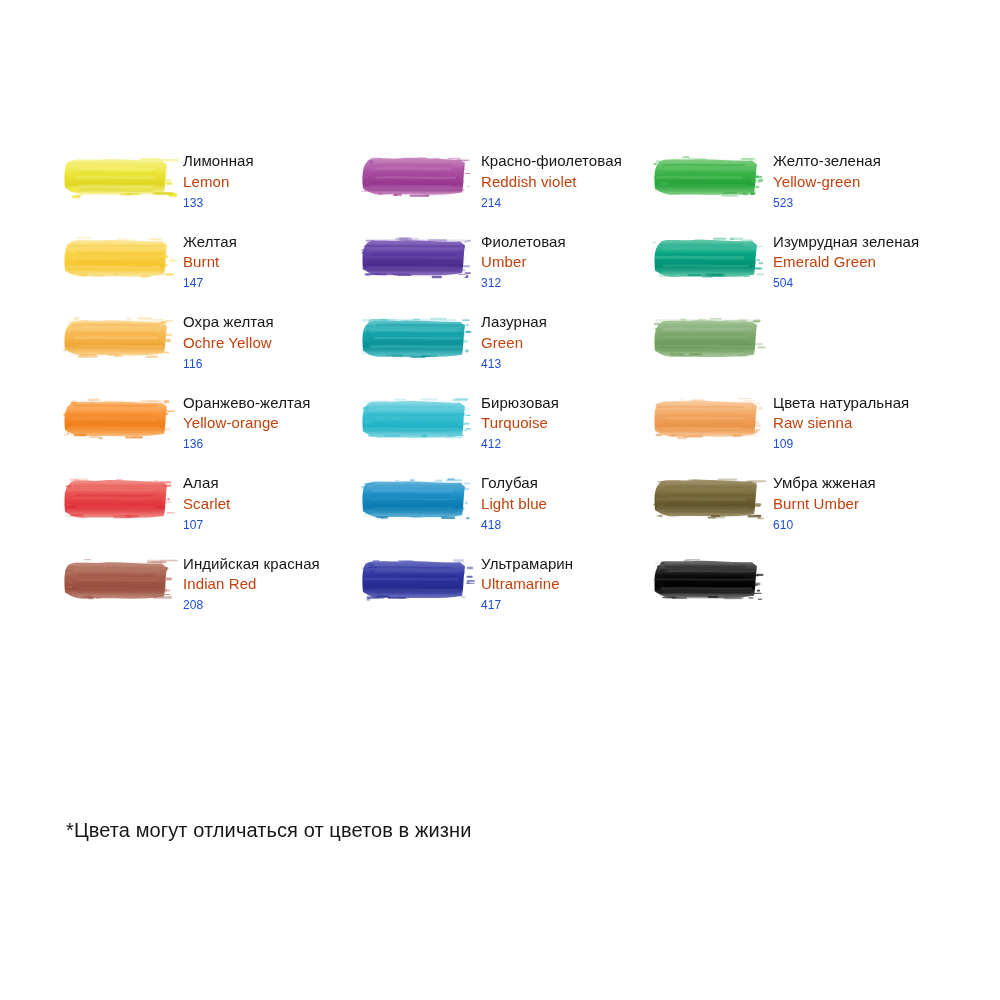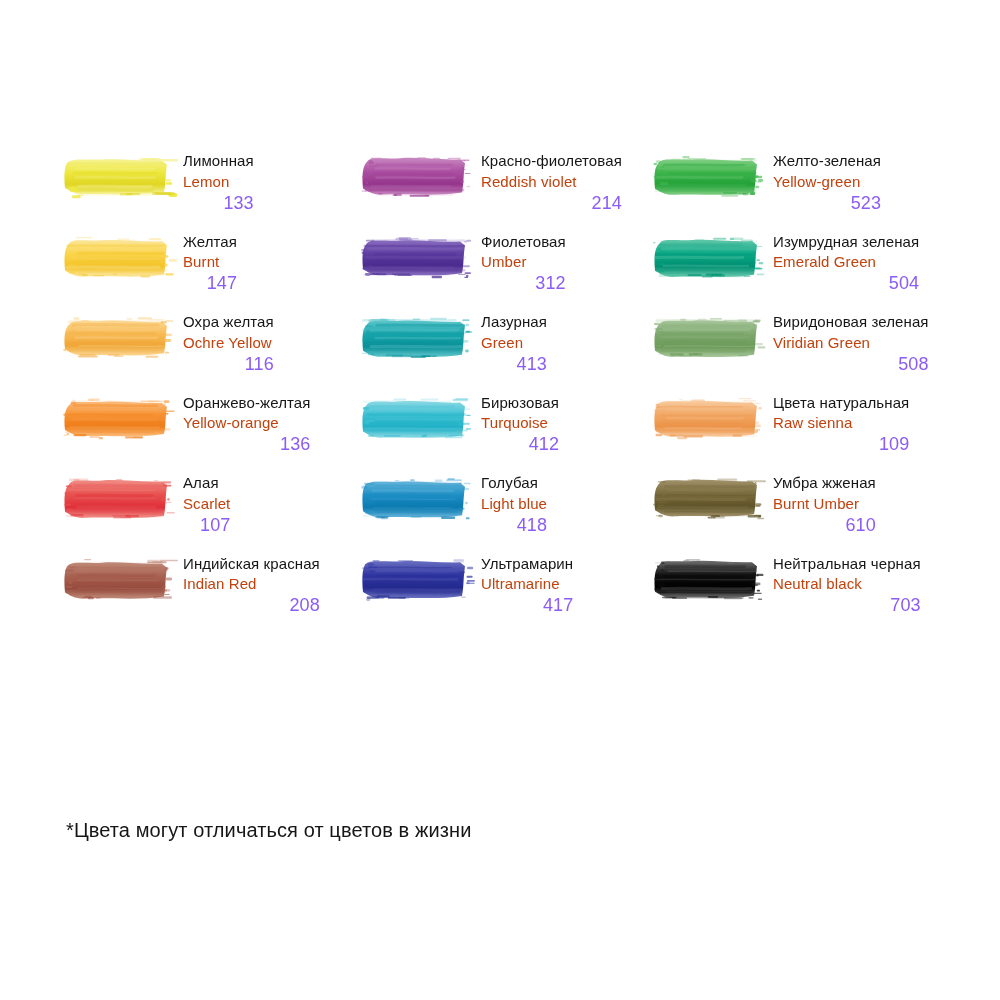--- a/index.html
+++ b/index.html
@@ -64,24 +64,23 @@
     font-size: 15px;
     color: #161616;
     letter-spacing: 0.1px;
   }
   .name-en {
     font-size: 15px;
     color: #c2410c;
     letter-spacing: 0.1px;
   }
   .code {
-    font-size: 18px;
-    color: #8b5cf6;
+    font-size: 12px;
+    color: #1d4ed8;
     letter-spacing: 0.1px;
-    text-align: right;
   }
 
   .footnote {
     position: absolute;
     left: 66px;
     top: 811px;
     font-size: 20px;
     color: #161616;
     letter-spacing: 0.1px;
     white-space: nowrap;
@@ -557,25 +556,20 @@
             <rect x="85.77" y="4.50" width="9.22" height="2.39" rx="0.8" fill="#a8c79c" opacity="0.70"></rect>
             <rect x="36.71" y="38.35" width="13.87" height="2.08" rx="0.8" fill="#6b9a59" opacity="0.65"></rect>
             <rect x="71.18" y="4.96" width="14.72" height="1.56" rx="0.8" fill="#a8c79c" opacity="0.55"></rect>
             <rect x="86.55" y="39.86" width="9.66" height="1.75" rx="0.8" fill="#6b9a59" opacity="0.34"></rect>
             <rect x="57.95" y="3.00" width="12.07" height="1.61" rx="0.8" fill="#a8c79c" opacity="0.65"></rect>
             <rect x="27.40" y="40.14" width="13.27" height="1.01" rx="0.8" fill="#6b9a59" opacity="0.33"></rect>
             <rect x="28.23" y="3.86" width="6.03" height="1.88" rx="0.8" fill="#a8c79c" opacity="0.66"></rect>
             <rect x="41.50" y="38.10" width="4.82" height="2.20" rx="0.8" fill="#6b9a59" opacity="0.44"></rect>
           </svg>
         </div>
-        <div class="swatch-labels">
-          <div class="name-ru">Виридоновая зеленая</div>
-          <div class="name-en">Viridian Green</div>
-          <div class="code">508</div>
-        </div>
       </div>
       <div class="swatch-cell">
         <div class="swatch-paint">
           <svg viewBox="0 0 108 46" xmlns="http://www.w3.org/2000/svg">
             <defs>
               <linearGradient id="g9" x1="0" y1="0" x2="0" y2="1">
                 <stop offset="0%" stop-color="#fbbc7b"></stop>
                 <stop offset="38%" stop-color="#f79233"></stop>
                 <stop offset="72%" stop-color="#ef7d18"></stop>
                 <stop offset="100%" stop-color="#fbbc7b"></stop>
@@ -1034,23 +1028,18 @@
             <rect x="33.42" y="2.03" width="14.82" height="1.38" rx="0.8" fill="#6e6e6e" opacity="0.41"></rect>
             <rect x="9.79" y="39.75" width="14.49" height="1.51" rx="0.8" fill="#000000" opacity="0.52"></rect>
             <rect x="75.31" y="4.96" width="7.85" height="1.82" rx="0.8" fill="#6e6e6e" opacity="0.63"></rect>
             <rect x="55.83" y="39.37" width="10.27" height="1.37" rx="0.8" fill="#000000" opacity="0.71"></rect>
             <rect x="8.97" y="4.22" width="9.01" height="1.08" rx="0.8" fill="#6e6e6e" opacity="0.49"></rect>
             <rect x="96.51" y="40.03" width="5.07" height="1.78" rx="0.8" fill="#000000" opacity="0.43"></rect>
             <rect x="31.19" y="3.31" width="6.39" height="1.52" rx="0.8" fill="#6e6e6e" opacity="0.59"></rect>
             <rect x="20.13" y="40.57" width="14.88" height="1.11" rx="0.8" fill="#000000" opacity="0.59"></rect>
           </svg>
         </div>
-        <div class="swatch-labels">
-          <div class="name-ru">Нейтральная черная</div>
-          <div class="name-en">Neutral black</div>
-          <div class="code">703</div>
-        </div>
       </div>
     </div>
 
   <div class="footnote">*Цвета могут отличаться от цветов в жизни</div>
 
 </div>
 
 </body></html>

